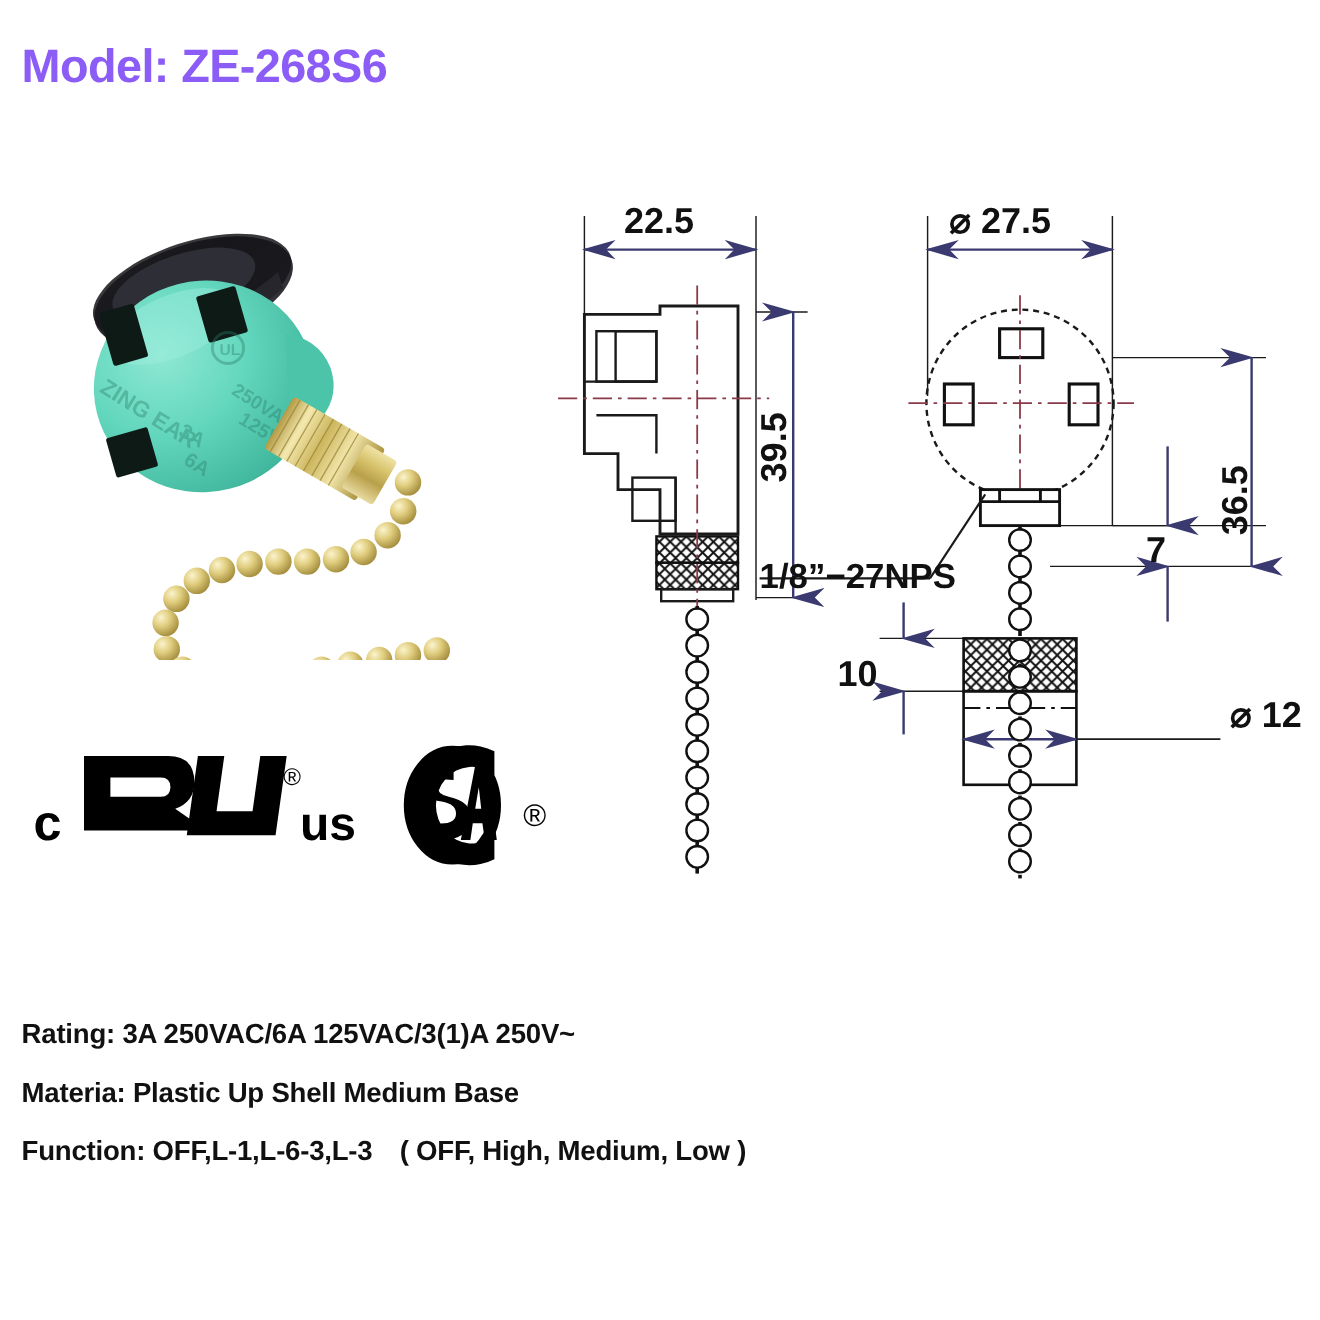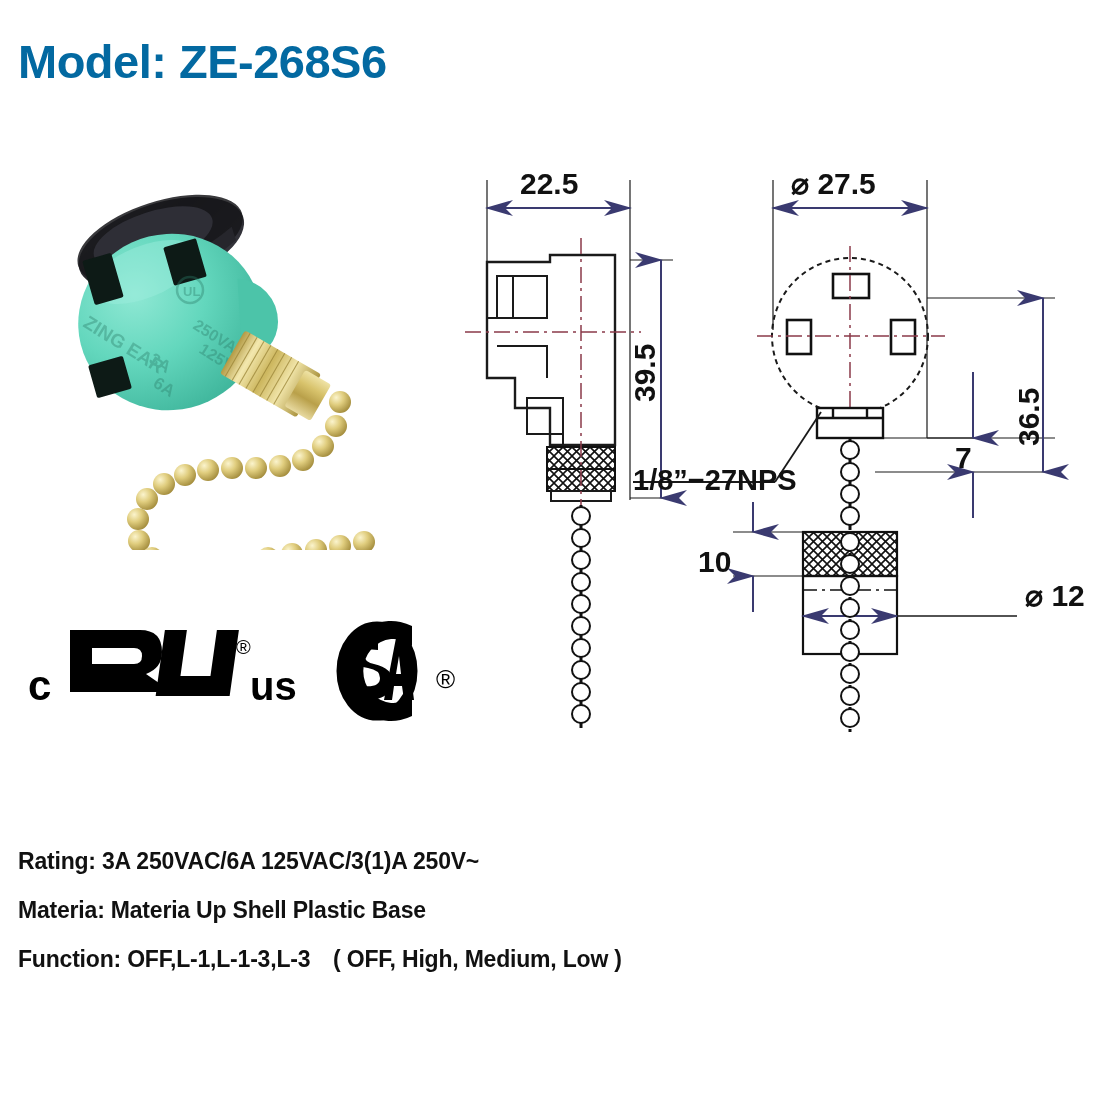--- a/index.html
+++ b/index.html
@@ -10,22 +10,22 @@
     font-family:"Liberation Sans", sans-serif;
     color:#111111;
     overflow:hidden;
     position:relative;
   }
   #page{position:relative;width:1100px;height:1100px;}
 
   
   .title{
     position:absolute;left:18px;top:34px;
-    font-size:47px;font-weight:bold;letter-spacing:-0.5px;
-    color:#0369a1;white-space:nowrap;
+    font-size:39px;font-weight:bold;letter-spacing:-0.5px;
+    color:#8b5cf6;white-space:nowrap;
   }
 
   
   .photo{position:absolute;left:40px;top:150px;width:350px;height:400px;}
 
   
   .certs{position:absolute;left:22px;top:608px;width:460px;height:125px;}
 
   
   .drawings{position:absolute;left:455px;top:150px;width:645px;height:620px;text-align:right;}
@@ -370,17 +370,17 @@
         <text x="500" y="318">7</text>
         <text x="178" y="340" font-size="29">1/8”−27NPS</text>
         <text x="243" y="422">10</text>
         <text x="570" y="456">⌀ 12</text>
       </g>
     </svg>
   </div>
 
   <div class="specs">
     <div class="spec-line">Rating: 3A 250VAC/6A 125VAC/3(1)A 250V~</div>
-    <div class="spec-line">Materia: Materia Up Shell Plastic Base</div>
-    <div class="spec-line">Function: OFF,L-1,L-1-3,L-3 ( OFF, High, Medium, Low )</div>
+    <div class="spec-line">Materia: Plastic Up Shell Medium Base</div>
+    <div class="spec-line">Function: OFF,L-1,L-6-3,L-3 ( OFF, High, Medium, Low )</div>
   </div>
 
 </div>
 
 </body></html>

